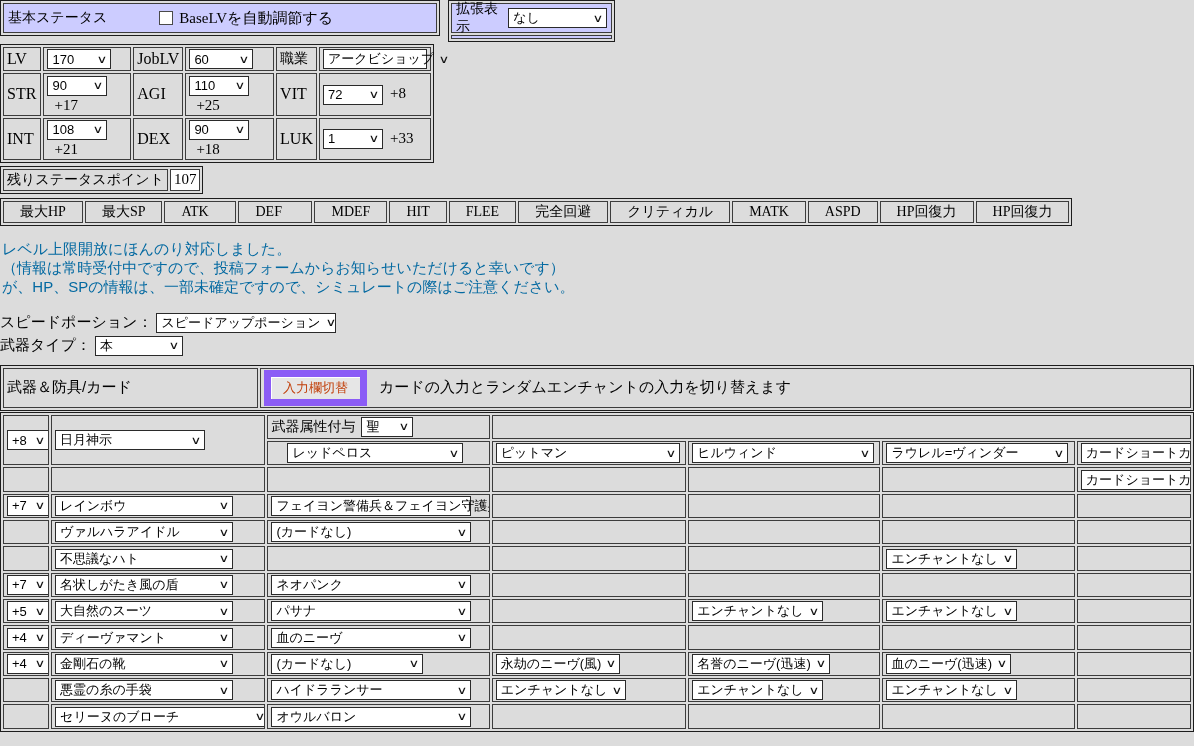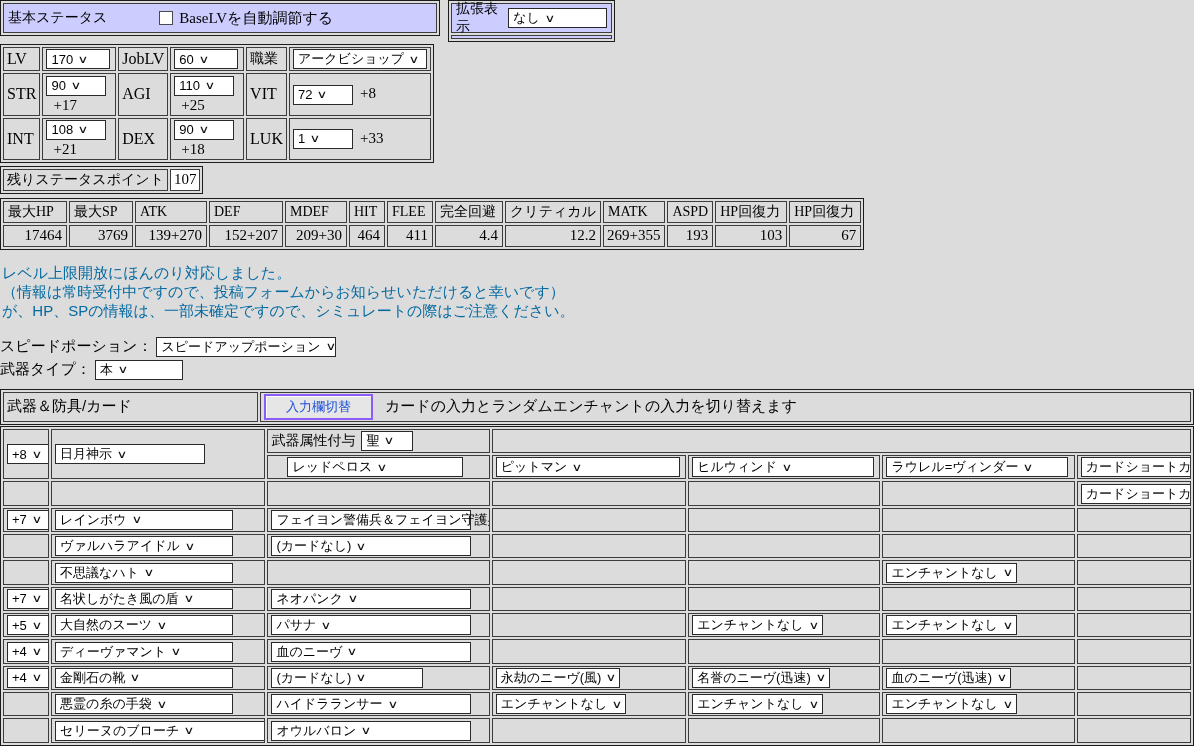--- a/index.html
+++ b/index.html
@@ -10,21 +10,21 @@
   }
   .jp{font-family:"Liberation Sans",sans-serif;}
 
   
   table.t{border-collapse:separate;border-spacing:2px;background:#dcdcdc;border:1px solid #1c1c1c;}
   table.t td{border:1px solid #3c3c3c;background:#dcdcdc;padding:1px 3px;vertical-align:middle;height:22px;box-sizing:border-box;}
   td.hd{background:#ccccff;}
 
   
   .sel{
-    display:inline-flex;align-items:center;gap:6px;
+    display:inline-flex;align-items:center;justify-content:space-between;gap:6px;
     background:#fff;border:1px solid #2a2a2a;height:20px;padding:0 4px;
     font:13px "Liberation Sans",sans-serif;color:#000;white-space:nowrap;box-sizing:border-box;
     vertical-align:middle;
   }
   .sel .chev{font-size:11px;line-height:1;transform:scaleX(1.35);color:#111;}
 
   .checkbox{display:inline-block;width:12px;height:12px;background:#fff;border:1px solid #4a4a4a;vertical-align:middle;}
 
   
   .toprow{display:flex;align-items:flex-start;gap:8px;}
@@ -38,29 +38,29 @@
   .ext-box .inner{height:24px;gap:10px;}
   .ext-strip{border:1px solid #3c3c3c;background:#ccccff;height:2px;margin-top:2px;}
 
   .lbl-en{font-size:16px;}
   .lbl-jp{font-size:14px;font-family:"Liberation Sans",sans-serif;}
   .bonus{font-size:15px;margin-left:7px;}
 
   .pts-val{background:#fff !important;text-align:center;font-size:15px;width:30px;}
 
   #derived-table td.val{text-align:right;font-size:15px;padding-right:4px;}
-  #derived-table td.hd{font-size:14px;padding:1px 4px;white-space:nowrap;margin-left:30px;}
+  #derived-table td.hd{font-size:14px;padding:1px 16px;white-space:nowrap;margin-left:30px;}
 
   .notice{margin:13px 0 0 2px;color:#0369a1;font-size:15px;line-height:19px;font-family:"Liberation Sans",sans-serif;}
 
   .formline{margin:6px 0 0 0;font-size:15px;font-family:"Liberation Sans",sans-serif;display:flex;align-items:center;gap:4px;}
 
   .btn{
-    font:13px "Liberation Sans",sans-serif;background:#e6e6e6;color:#1d4ed8;
-    border:2px solid #8b5cf6;box-shadow:inset 1px 1px 0 #fff;padding:2px 20px;margin-right:8px;white-space:nowrap;
+    font:13px "Liberation Sans",sans-serif;background:#e6e6e6;color:#c2410c;
+    border:7px solid #8b5cf6;box-shadow:inset 1px 1px 0 #fff;padding:2px 12px;margin-right:8px;white-space:nowrap;
   }
   .eq-desc{font-size:15px;}
   #equip-header{width:1194px;margin-top:9px;}
   #equip-header td{height:20px;}
   #equip-table{width:1194px;margin-top:1px;table-layout:fixed;}
   #equip-table td{height:24px;overflow:hidden;white-space:nowrap;}
   .elem-cell{display:flex;align-items:center;gap:6px;font-size:14px;}
 </style>
 </head>
 <body>
@@ -97,21 +97,21 @@
     </td>
     <td class="lbl-en" style="width:48px;">JobLV</td>
     <td style="width:112px;">
       <span class="sel" style="width:64px;">
             <span>60</span>
             <span class="chev">∨</span>
           </span>
     </td>
     <td class="lbl-jp" style="width:36px;">職業</td>
     <td>
-      <span class="sel" style="width:134px;">
+      <span class="sel" style="width:104px;">
             <span>アークビショップ</span>
             <span class="chev">∨</span>
           </span>
     </td>
   </tr>
   <tr>
     <td class="lbl-en">STR</td>
     <td><span class="sel" style="width:60px;">
             <span>90</span>
             <span class="chev">∨</span>
@@ -166,35 +166,20 @@
         <td class="hd" style="width: 62px;">MDEF</td>
         <td class="hd" style="width: 36px;">HIT</td>
         <td class="hd" style="width: 46px;">FLEE</td>
         <td class="hd" style="width: 68px;">完全回避</td>
         <td class="hd" style="width: 86px;">クリティカル</td>
         <td class="hd" style="width: 62px;">MATK</td>
         <td class="hd" style="width: 44px;">ASPD</td>
         <td class="hd" style="width: 72px;">HP回復力</td>
         <td class="hd" style="width: 72px;">HP回復力</td>
       </tr>
-  <tr id="derived-vals">
-        <td class="val">17464</td>
-        <td class="val">3769</td>
-        <td class="val">139+270</td>
-        <td class="val">152+207</td>
-        <td class="val">209+30</td>
-        <td class="val">464</td>
-        <td class="val">411</td>
-        <td class="val">4.4</td>
-        <td class="val">12.2</td>
-        <td class="val">269+355</td>
-        <td class="val">193</td>
-        <td class="val">103</td>
-        <td class="val">67</td>
-      </tr>
 </tbody>
   </table>
 
 <div class="notice">
   <div>レベル上限開放にほんのり対応しました。</div>
   <div>（情報は常時受付中ですので、投稿フォームからお知らせいただけると幸いです）</div>
   <div>が、HP、SPの情報は、一部未確定ですので、シミュレートの際はご注意ください。</div>
 </div>
 
 <div class="formline" style="margin-top:17px;">

